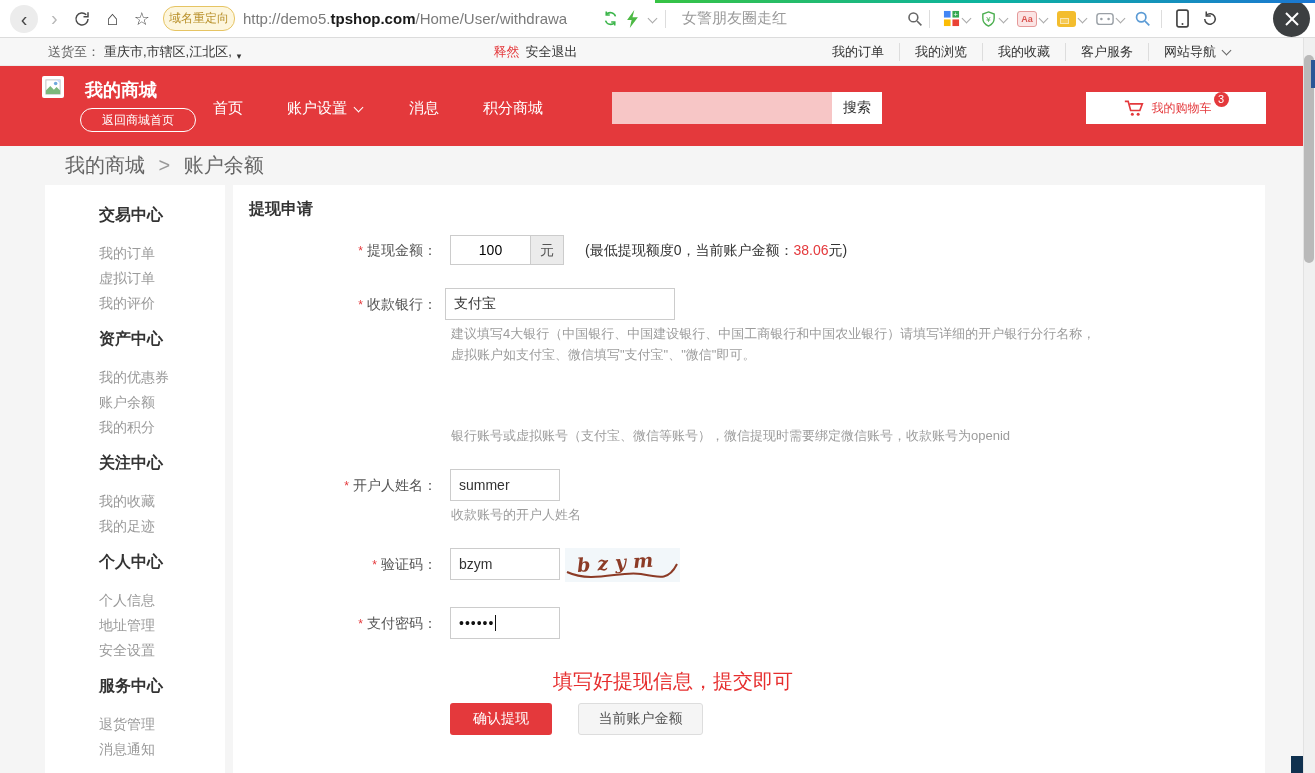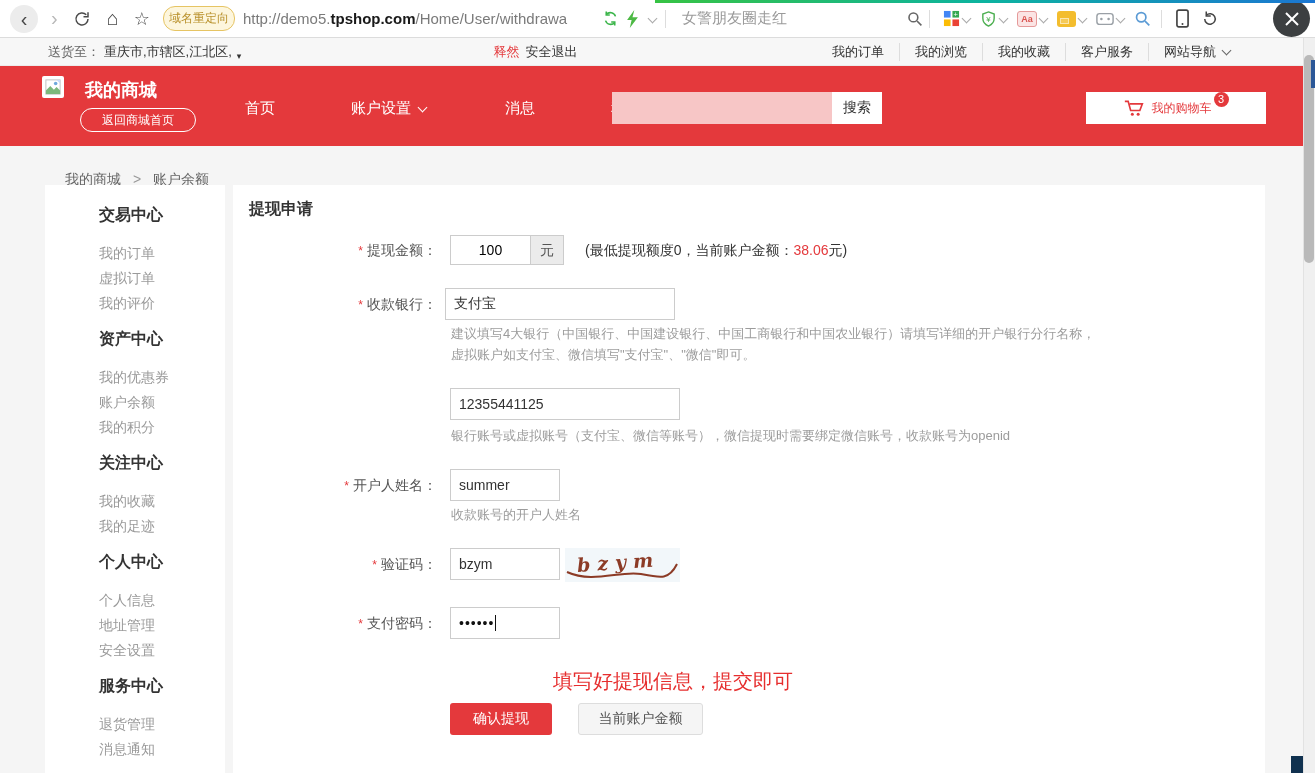--- a/index.html
+++ b/index.html
@@ -65,36 +65,36 @@
   
   .site-header { left:0; top:66px; width:1303px; height:80px; background:#e4393c; }
   .logo-box { left:42px; top:10px; width:22px; height:22px; background:#fff;
     border-radius:2px; display:flex; align-items:center; justify-content:center; }
   .shop-name { left:85px; top:12px; font-size:18px; font-weight:bold; color:#fff; }
   .return-pill { left:80px; top:42px; width:116px; height:24px; border:1px solid #fff;
     border-radius:13px; color:#fff; font-size:12px; text-align:center; line-height:22px;
     cursor:pointer; }
   .main-nav { left:213px; top:33px; display:flex; align-items:center; color:#fff;
     font-size:15px; }
-  .main-nav .mn { margin-right:44px; cursor:pointer; display:flex; align-items:center; white-space:nowrap;margin-left:32px; }
+  .main-nav .mn { margin-right:44px; cursor:pointer; display:flex; align-items:center; white-space:nowrap; }
   .main-nav .chev { border-color:#fff; margin-left:8px; margin-top:-3px; }
   .hsearch { left:612px; top:26px; display:flex; }
   .hsearch input { width:220px; height:32px; background:#f7c6c6; border:none; outline:none;
     padding:0 8px; font-size:14px; }
   .hsearch .sbtn { width:50px; height:32px; background:#fff; border:none; font-size:14px;
     color:#333; cursor:pointer; font-family:inherit; }
   .cart-box { left:1086px; top:26px; width:180px; height:32px; background:#fff;
     display:flex; align-items:center; justify-content:center; cursor:pointer; }
   .cart-box .txt { color:#e4393c; font-size:12px; margin-left:8px; }
   .cart-badge { display:inline-block; min-width:15px; height:15px; border-radius:50%;
     background:#e4393c; color:#fff; font-size:11px; line-height:15px; text-align:center;
     position:relative; top:-9px; margin-left:2px; }
 
   
-  .crumbs { left:65px; top:160px; height:39px; line-height:39px; font-size:14px; color:#666; }
+  .crumbs { left:65px; top:146px; height:39px; line-height:39px; font-size:20px; color:#666; }
   .crumbs .sep { color:#999; margin:0 8px; }
   .crumbs .cur { color:#666; }
 
   
   .sidebar { left:45px; top:185px; width:180px; height:588px; background:#fff;
     padding:22px 0 0 54px; }
   .sidebar h3 { font-size:16px; color:#333; line-height:16px; margin:0 0 18px; font-weight:bold; }
   .sidebar ul { list-style:none; margin:0 0 15px; }
   .sidebar li { font-size:14px; color:#9a9a9a; line-height:25px; cursor:pointer; }
 
@@ -333,21 +333,20 @@
     <input value="100" style="">
     <span class="unit">元</span>
   </div>
   <div class="abs note"><span>(最低提现额度0，当前账户金额：</span><span class="red">38.06</span><span>元)</span></div>
 
   <div class="abs flabel" style="top:103px; line-height:32px;"><span class="req">*</span><span>收款银行：</span></div>
   <input class="abs inp" style="left: 212px; top: 103px; width: 230px; height: 32px;" value="支付宝">
   <div class="abs tip" style="left:218px; top:142px;">建议填写4大银行（中国银行、中国建设银行、中国工商银行和中国农业银行）请填写详细的开户银行分行名称，</div>
   <div class="abs tip" style="left:218px; top:163px;">虚拟账户如支付宝、微信填写"支付宝"、"微信"即可。</div>
 
-  <input class="abs inp" style="left: 217px; top: 203px; width: 230px; height: 32px;" value="12355441125">
   <div class="abs tip" style="left:218px; top:244px;">银行账号或虚拟账号（支付宝、微信等账号），微信提现时需要绑定微信账号，收款账号为openid</div>
 
   <div class="abs flabel" style="top:284px; line-height:32px;"><span class="req">*</span><span>开户人姓名：</span></div>
   <input class="abs inp" style="left: 217px; top: 284px; width: 110px; height: 32px;" value="summer">
   <div class="abs tip" style="left:218px; top:323px;">收款账号的开户人姓名</div>
 
   <div class="abs flabel" style="top:363px; line-height:32px;"><span class="req">*</span><span>验证码：</span></div>
   <input class="abs inp" style="left: 217px; top: 363px; width: 110px; height: 32px;" value="bzym">
   <div class="abs captcha-box">
     <span class="captcha-text">bzym</span>

